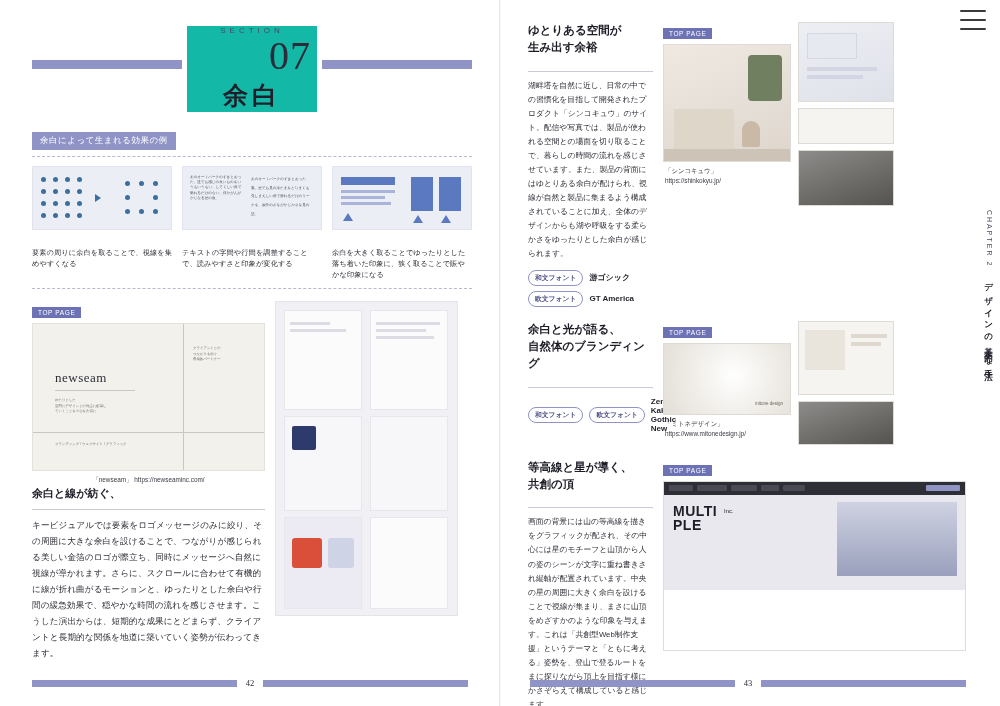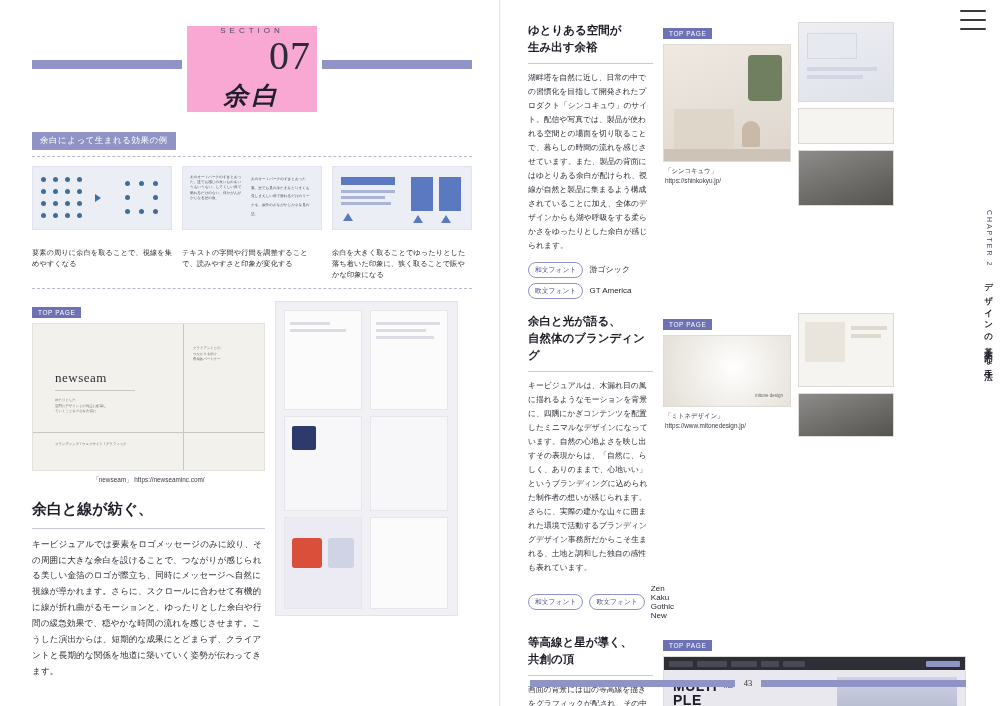--- a/index.html
+++ b/index.html
@@ -39,34 +39,33 @@
   
   .sec-head { position:relative; margin-top:4px; height:92px; }
   .sec-rule {
     position:absolute; top:34px; left:0; width:100%; height:9px;
     background:#8f93c6;
   }
   .sec-rule.left { left:0; width:150px; }
   .sec-rule.right { left:290px; width:150px; }
   .sec-center {
     position:absolute; left:155px; top:0; width:130px; text-align:center;
-    background:#f9a8d4; padding:0 6px;
+    background:#14b8a6; padding:0 6px;
   }
   .sec-kicker {
     font-size:8px; letter-spacing:4px; color:#4a4a62; margin-bottom:2px;
     font-family:"Liberation Sans", sans-serif;
   }
   .sec-num {
     font-size:40px; line-height:0.95; font-weight:400; color:#2b2b3a;
     font-family:"Liberation Serif", serif; letter-spacing:1px;text-align:right;
   }
   .sec-title {
     font-size:25px; font-weight:700; color:#1f1f2b; letter-spacing:4px;
     margin-top:4px;
-    font-style:italic;
   }
 
   
   .intro {
     border:1px solid #bdbdd0;
     padding:11px 13px;
     font-size:9.2px; line-height:1.78; color:#2a2a33;
     margin-top:6px;
     letter-spacing:0.2px;
   }
@@ -114,44 +113,44 @@
     position:relative; overflow:hidden;
   }
   .shot .brand {
     position:absolute; left:22px; top:46px; font-family:"Liberation Serif", serif;
     font-size:13px; color:#2e2e38; letter-spacing:0.5px;
   }
   .shot .ln { position:absolute; background:#c9c7c0; height:1px; }
   .shot .tiny { position:absolute; font-size:3.4px; color:#6c6a66; line-height:1.6; }
   .credit { font-size:6.4px; color:#3b3b45; margin-top:5px; text-align:center; }
   .case-title {
-    margin-top:12px; font-size:15px; font-weight:700; line-height:1.55; color:#1d1d28;
+    font-size:11px; font-weight:700; line-height:1.55; color:#1d1d28;
     border-bottom:1px solid #c9c9d8; padding-bottom:7px;
   }
   .case-body {
     margin-top:8px; font-size:8.6px; line-height:1.85; color:#2c2c35; letter-spacing:0.1px;
   }
   .fontrow { margin-top:9px; display:flex; flex-direction:column; gap:5px; }
-  .fontchip { display:flex; align-items:center; gap:6px; }
+  .fontchip { display:flex; align-items:center; gap:6px;font-weight:bold; }
   .chip {
     border:1px solid #8f93c6; color:#4c4f86; font-size:6.8px;
     padding:2px 6px; border-radius:9px; white-space:nowrap;
   }
   .fontname { font-size:8px; color:#26262f; }
   .case-side { width:183px; }
   .mobile-board {
     background:#f1f1f5; border:1px solid #e3e3ea; height:315px; position:relative; overflow:hidden;
   }
 
   
   .entry { display:flex; gap:10px; margin-bottom:14px; }
   .entry-text { width:125px; }
   .entry-title {
     font-size:11.5px; font-weight:700; line-height:1.5; color:#1d1d28;
-    border-bottom:1px solid #c9c9d8; padding-bottom:6px;
+    border-bottom:1px solid #c9c9d8; padding-bottom:14px;
   }
   .entry-body {
     margin-top:7px; font-size:7.8px; line-height:1.8; color:#2c2c35;
   }
   .entry-shots { flex:1; display:flex; gap:7px; }
   .shot-main { width:128px; }
   .shot-col { width:96px; display:flex; flex-direction:column; gap:6px; }
   .ph { background:#e6e3de; border:1px solid #dedbd6; position:relative; overflow:hidden; }
   .ph.soft { background:linear-gradient(160deg,#efece7,#e2ded8); }
   .ph.warm { background:linear-gradient(160deg,#efe9e2,#ded6cd); }
@@ -313,20 +312,25 @@
           <div style="position:absolute;left:16px;top:124px;width:24px;height:24px;background:#2e3a6b;border-radius:2px;"></div>
           <div style="position:absolute;left:100px;top:20px;width:64px;height:3px;background:#dcdce4;"></div>
           <div style="position:absolute;left:100px;top:27px;width:50px;height:3px;background:#dcdce4;"></div>
           <div style="position:absolute;left:100px;top:34px;width:58px;height:3px;background:#dcdce4;"></div>
           <div style="position:absolute;left:14px;top:20px;width:40px;height:3px;background:#dcdce4;"></div>
           <div style="position:absolute;left:14px;top:27px;width:56px;height:3px;background:#dcdce4;"></div>
         </div>
       </div>
     </div>
 
+    <div class="footer">
+      <div class="foot-bar"></div>
+      <div class="pagenum">42</div>
+      <div class="foot-bar"></div>
+    </div>
   </div>
 
   <div class="page page-right">
 
     <div class="entry">
       <div class="entry-text">
         <div class="entry-title">
           <div>ゆとりある空間が</div>
           <div>生み出す余裕</div>
         </div>
@@ -365,21 +369,20 @@
         </div>
       </div>
     </div>
 
     <div class="entry">
       <div class="entry-text">
         <div class="entry-title">
           <div>余白と光が語る、</div>
           <div>自然体のブランディング</div>
         </div>
-        <div class="entry-body">キービジュアルは、木漏れ日の風に揺れるようなモーションを背景に、四隅にかぎコンテンツを配置したミニマルなデザインになっています。自然の心地よさを映し出すその表現からは、「自然に、らしく、ありのままで、心地いい」というブランディングに込められた制作者の想いが感じられます。さらに、実際の建かな山々に囲まれた環境で活動するブランディングデザイン事務所だからこそ生まれる、土地と調和した独自の感性も表れています。</div>
         <div class="fontrow">
           <div class="fontchip">
             <span class="chip">和文フォント</span>
             <span class="chip">欧文フォント</span>
             <span class="fontname">Zen Kaku Gothic New</span>
           </div>
         </div>
       </div>
       <div class="entry-shots">
         <div class="shot-main">

